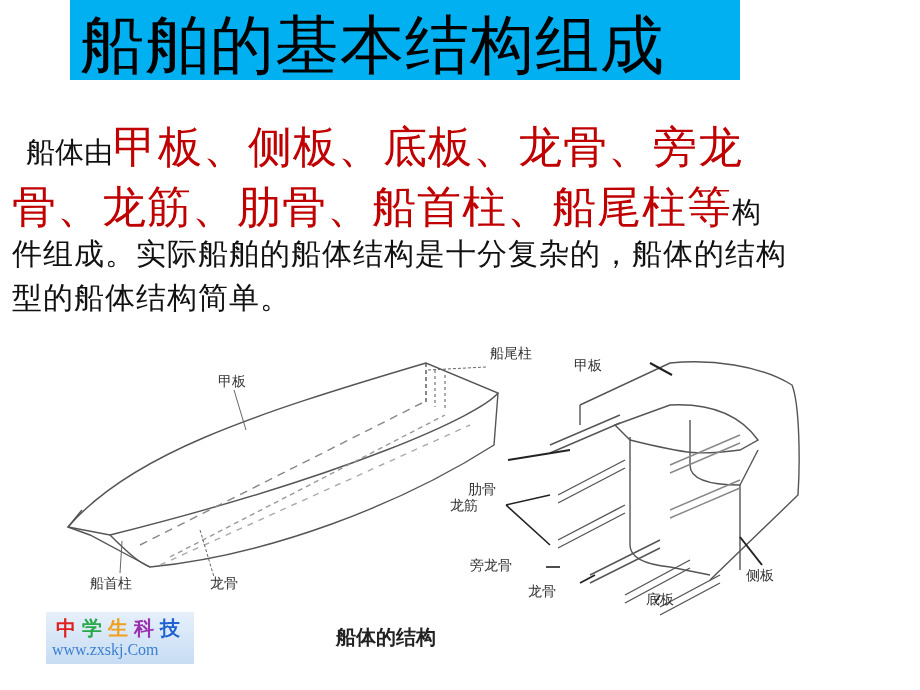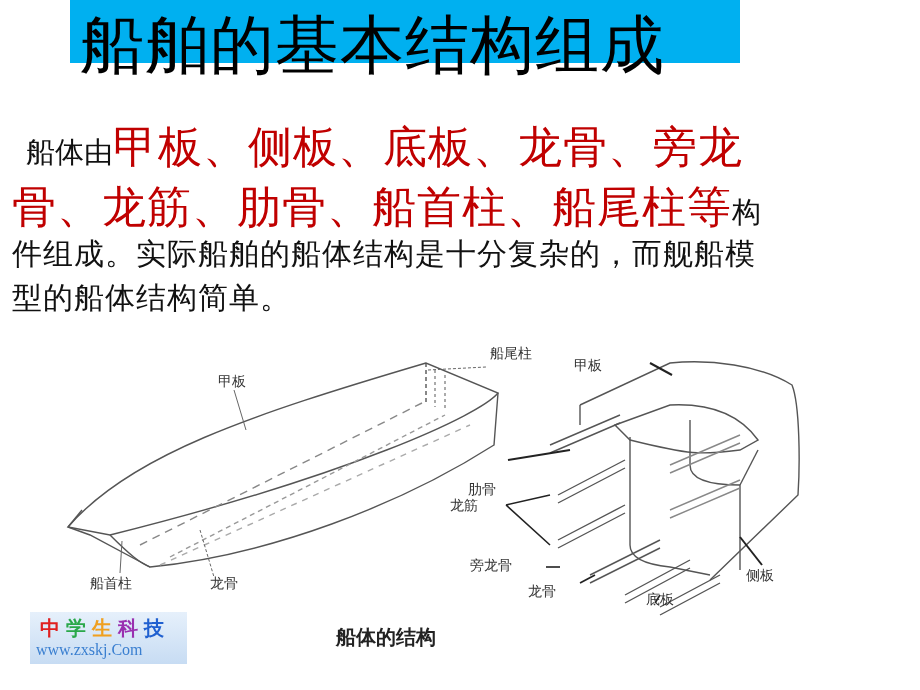--- a/index.html
+++ b/index.html
@@ -1,39 +1,39 @@
 <!DOCTYPE html>
 <html><head>
 <meta charset="utf-8">
 <style>
   html, body { margin: 0; padding: 0; background: #ffffff; }
   body { width: 920px; height: 690px; position: relative; overflow: hidden;
          font-family: "DejaVu Serif", "Liberation Serif", serif; }
-  .title-box { position: absolute; left: 70px; top: 0; width: 670px; height: 63px;
+  .title-box { position: absolute; left: 70px; top: 0; width: 670px; height: 80px;
                background: #00b0f0; }
   .title-text { position: absolute; left: 10px; top: 6px; font-size: 64px; line-height: 78px;
                 color: #000; letter-spacing: 1px; white-space: nowrap;
                 font-family: "DejaVu Serif", serif; }
   .body-text { position: absolute; left: 12px; top: 118px; width: 900px;
                font-family: "DejaVu Serif", serif; color: #000; }
   .line { position: absolute; left: 0; white-space: nowrap; }
   .l1 { top: 0; left: 14px; }
   .l2 { top: 60px; }
   .l3 { top: 116px; }
   .l4 { top: 160px; }
   .black-sm { font-size: 29px; color: #111; }
   .red-lg { font-size: 44px; color: #c00000; letter-spacing: 1px; }
   .black-md { font-size: 30px; color: #111; letter-spacing: 1px; }
   .figure { position: absolute; left: 50px; top: 345px; width: 800px; height: 280px; }
   .fig-label { position: absolute; font-size: 14px; color: #333; white-space: nowrap;
                font-family: "DejaVu Serif", serif; }
   .caption { position: absolute; left: 336px; top: 624px; font-size: 20px; color: #222;
              font-family: "DejaVu Sans", sans-serif; font-weight: bold; }
-  .logo { position: absolute; left: 30px; top: 612px; width: 120px; height: 52px;
-          background: linear-gradient(180deg, #e6f0fb 0%, #c7dcf3 100%); padding-left: 37px; }
+  .logo { position: absolute; left: 46px; top: 612px; width: 148px; height: 52px;
+          background: linear-gradient(180deg, #e6f0fb 0%, #c7dcf3 100%); }
   .logo-cn { position: absolute; left: 10px; top: 3px; font-size: 20px; font-weight: bold;
              font-family: "DejaVu Serif", serif; letter-spacing: 6px; white-space: nowrap; }
   .logo-cn span:nth-child(1) { color: #e02020; }
   .logo-cn span:nth-child(2) { color: #2aa84a; }
   .logo-cn span:nth-child(3) { color: #f0a020; }
   .logo-cn span:nth-child(4) { color: #9a30b0; }
   .logo-cn span:nth-child(5) { color: #2060d0; }
   .logo-url { position: absolute; left: 6px; top: 29px; font-size: 16px; color: #3a7fd0;
               font-family: Liberation Serif, serif; white-space: nowrap; }
 </style>
@@ -44,21 +44,21 @@
   <div class="title-text">船舶的基本结构组成</div>
 </div>
 
 <div class="body-text">
   <div class="line l1">
     <span class="black-sm">船体由</span><span class="red-lg">甲板、侧板、底板、龙骨、旁龙</span>
   </div>
   <div class="line l2">
     <span class="red-lg">骨、龙筋、肋骨、船首柱、船尾柱等</span><span class="black-sm">构</span>
   </div>
-  <div class="line l3 black-md">件组成。实际船舶的船体结构是十分复杂的，而舰船模</div>
+  <div class="line l3 black-md">件组成。实际船舶的船体结构是十分复杂的，船体的结构</div>
   <div class="line l4 black-md">型的船体结构简单。</div>
 </div>
 
 <div class="figure">
   <svg width="800" height="280" viewBox="0 0 800 280">
     <g fill="none" stroke="#555" stroke-width="1.4">
 
       <path d="M18 182 C 80 110, 200 70, 376 18 L 448 48 C 430 70, 300 130, 60 190 Z"></path>
 
       <path d="M60 190 C 80 210, 90 218, 100 222 C 220 210, 350 160, 444 100 L 448 48"></path>

